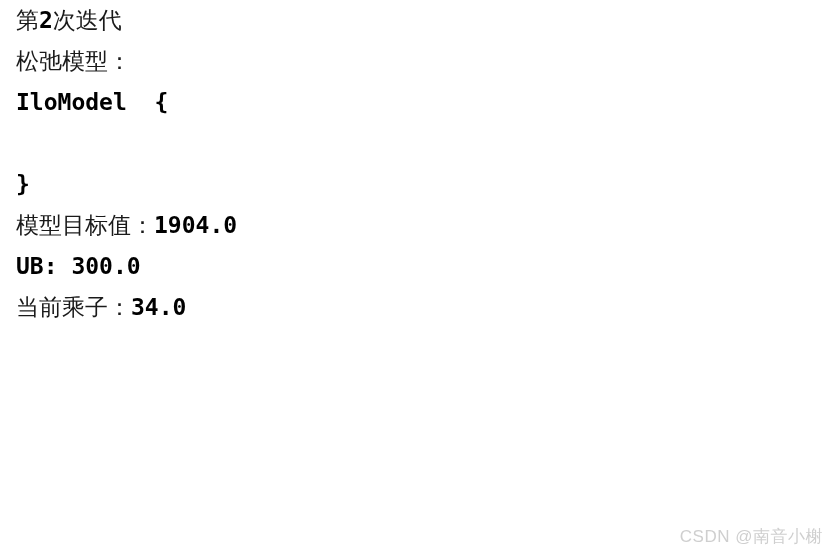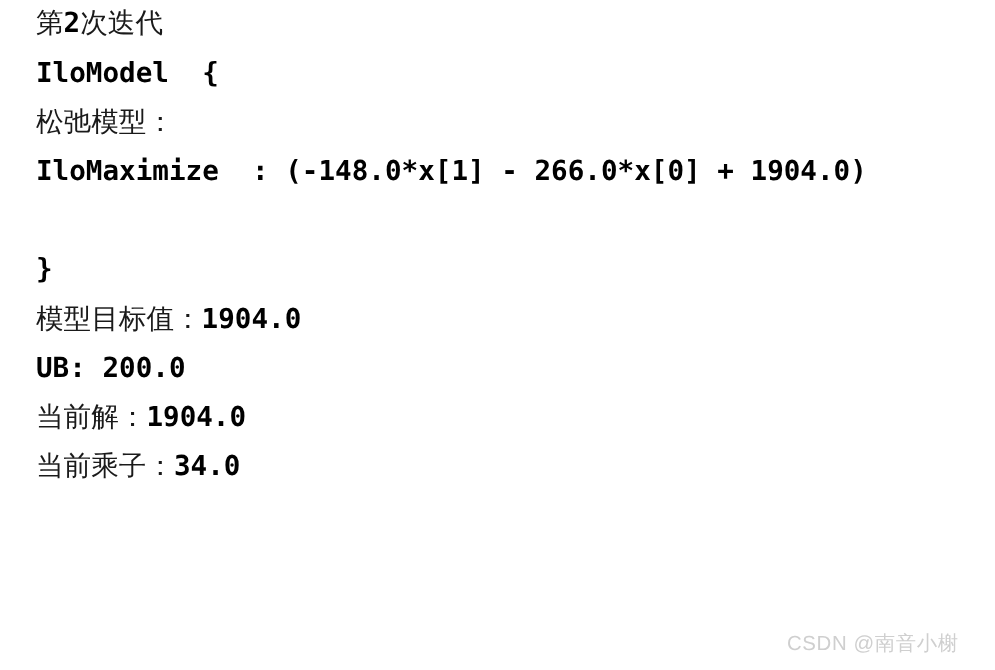--- a/index.html
+++ b/index.html
@@ -9,21 +9,21 @@
   }
   body {
     width: 829px;
     height: 558px;
     overflow: hidden;
     position: relative;
     font-family: "DejaVu Sans Mono", "Liberation Mono", monospace;
   }
   #console-output {
     position: absolute;
-    left: 18px;
+    left: 4px;
     top: 0;
     width: 698px;
     height: 558px;
     padding: 0;
     box-sizing: border-box;
   }
   .console-line {
     display: block;
     height: 41px;
     line-height: 41px;
@@ -47,39 +47,37 @@
     font-family: "DejaVu Sans Mono", "Liberation Mono", monospace;
     font-weight: bold;
     font-size: 23px;
     color: #000000;
   }
   .console-line.blank {
     height: 41px;
   }
   #watermark {
     position: absolute;
-    right: 30px;
+    right: 6px;
     bottom: 10px;
     font-family: "Liberation Sans", "DejaVu Sans", sans-serif;
     font-size: 17px;
     color: #cfcfcf;
     letter-spacing: 0.5px;
     white-space: nowrap;
     user-select: none;
   }
 </style>
 </head>
 <body>
 
 <div id="console-output">
     <div class="console-line cjk">第<span class="mono">2</span>次迭代</div>
+    <div class="console-line cjk">松弛模型：</div>
     <div class="console-line">IloModel  {</div>
-    <div class="console-line cjk">松弛模型：</div>
-    <div class="console-line">IloMaximize  : (-148.0*x[1] - 266.0*x[0] + 1904.0)</div>
     <div class="console-line blank"></div>
     <div class="console-line">}</div>
     <div class="console-line cjk">模型目标值：<span class="mono">1904.0</span></div>
-    <div class="console-line">UB: 200.0</div>
-    <div class="console-line cjk">当前解：<span class="mono">1904.0</span></div>
+    <div class="console-line">UB: 300.0</div>
     <div class="console-line cjk">当前乘子：<span class="mono">34.0</span></div>
   </div>
 
 <div id="watermark">CSDN @南音小榭</div>
 
 </body></html>

